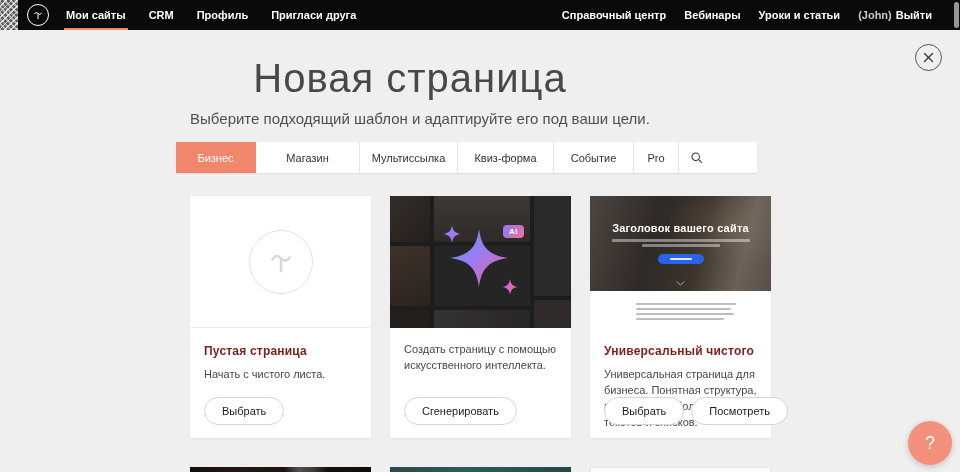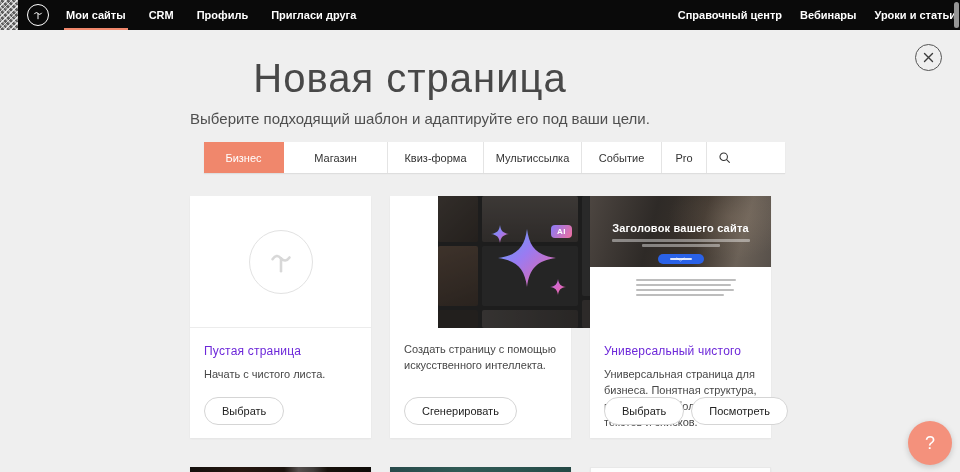--- a/index.html
+++ b/index.html
@@ -9,77 +9,77 @@
   
   .topbar { position:absolute; top:0; left:0; width:960px; height:30px; background:#0a0a0a;
             display:flex; align-items:center; z-index:5; }
   .edge-texture { width:18px; height:30px; flex:none;
     background:
       repeating-linear-gradient(135deg, rgba(255,255,255,.75) 0 1px, transparent 1px 4px),
       repeating-linear-gradient(45deg, #b9b9b9 0 1px, #5c5c5c 1px 3px, #8d8d8d 3px 4px); }
   .logo-wrap { width:22px; height:22px; border:1.4px solid #fff; border-radius:50%;
                margin-left:9px; flex:none; display:flex; align-items:center; justify-content:center; }
   .nav-left { display:flex; align-items:center; height:30px; margin-left:17px; gap:23px; }
-  .nav-right { display:flex; align-items:center; height:30px; margin-left:auto; gap:18px; padding-right:4px; }
+  .nav-right { display:flex; align-items:center; height:30px; margin-left:auto; gap:18px; padding-right:28px; }
   .nav-item { position:relative; height:30px; display:flex; align-items:center;
               color:#fff; font-size:11px; font-weight:bold; cursor:pointer; white-space:nowrap; }
   .nav-item.active::after { content:""; position:absolute; left:-2px; right:-2px; bottom:0;
               height:2px; background:#f0876c; }
   .user-block { display:flex; gap:4px; align-items:center; height:30px; }
   .user-name { color:#c9c9c9; font-size:11px; font-weight:bold; }
   .logout { color:#fff; font-size:11px; font-weight:bold; cursor:pointer; }
 
   
   .scroll-thumb { position:absolute; right:1px; top:2px; width:5px; height:26px;
                   background:#969696; border-radius:3px; z-index:9; }
 
   
   .page-title { position:absolute; top:56px; left:0; width:820px; text-align:center;
                 font-size:40px; font-weight:300; color:#484848; letter-spacing:1px; }
   .page-subtitle { position:absolute; top:110px; left:0; width:840px; text-align:center;
                 font-size:15px; color:#4f4f4f; }
 
   
-  .tabs { position:absolute; left:204px; top:142px; width:581px; height:31px; display:flex;
+  .tabs { position:absolute; left:176px; top:142px; width:581px; height:31px; display:flex;
           background:#fff; box-shadow:0 1px 1px rgba(0,0,0,.07); }
   .tab { flex:none; height:31px; display:flex; align-items:center; justify-content:center;
          font-size:11px; color:#333; border-right:1px solid #e4e4e4; cursor:pointer; }
   .tab:last-child { border-right:none; }
   .tab.active { background:#f0876c; color:#fff; border-right-color:#f0876c; }
 
   
   .card { position:absolute; top:196px; width:181px; height:242px; background:#fff;
           box-shadow:0 1px 2px rgba(0,0,0,.05); }
   .card-img { position:relative; width:181px; height:132px; overflow:hidden; }
   .card-body { padding:13px 14px 0 14px; }
-  .card-title { font-size:12px; font-weight:normal; color:#6d28d9; margin:3px 0 8px; letter-spacing:.2px; }
+  .card-title { font-size:12px; font-weight:bold; color:#7f1d1d; margin:3px 0 8px; letter-spacing:.2px; }
   .card-desc { font-size:11px; line-height:16px; color:#474747; }
   .card-actions { position:absolute; left:14px; bottom:13px; display:flex; gap:7px;align-items:flex-end; }
   .pill { height:28px; padding:0 17px; border:1px solid #d5d5d5; border-radius:15px; background:#fff;
           font-size:11px; color:#222; display:flex; align-items:center; cursor:pointer;
           font-family:"Liberation Sans", sans-serif; }
 
   
   .blank-img { border-bottom:1px solid #ececec; display:flex; align-items:center; justify-content:center; }
   .blank-logo { width:64px; height:64px; border:1.6px solid #e2e2e2; border-radius:50%;
                 display:flex; align-items:center; justify-content:center; }
 
   
-  .ai-img { background:#282828;margin-left:48px; }
+  .ai-img { background:#282828; }
   .tile { position:absolute; border-radius:2px; }
   .ai-overlay { position:absolute; inset:0; background:rgba(12,12,12,.38); }
   .ai-badge { position:absolute; left:113px; top:29px; padding:2px 6px; border-radius:4px;
               background:linear-gradient(120deg,#8a7bf7,#f06f9e); color:#fff; font-size:8px;
               font-weight:bold; letter-spacing:.5px; }
   .star-big { position:absolute; left:60px; top:33px; }
   .star-s1 { position:absolute; left:53px; top:29px; }
   .star-s2 { position:absolute; left:112px; top:83px; }
 
   
-  .tpl-hero { position:relative; width:181px; height:71px;
+  .tpl-hero { position:relative; width:181px; height:95px;
       background:linear-gradient(105deg,#4d4641 0%,#2e2a27 35%,#3b332c 60%,#6b6157 82%,#57504a 100%); }
   .tpl-hero::before { content:""; position:absolute; inset:0;
       background:radial-gradient(90px 60px at 78% 30%, rgba(160,140,120,.25), transparent 70%); }
   .tpl-heading { position:absolute; top:26px; left:0; width:100%; text-align:center;
       color:#fff; font-size:11px; font-weight:bold; letter-spacing:.2px; }
   .tpl-subline { position:absolute; height:2.5px; background:rgba(255,255,255,.42); border-radius:1px; }
   .tpl-btn { position:absolute; left:68px; top:58px; width:46px; height:10px; border-radius:5px;
       background:#2a62e8; display:flex; align-items:center; justify-content:center; cursor:pointer; }
   .tpl-btn span { display:block; width:22px; height:2px; background:rgba(255,255,255,.85); border-radius:1px; }
   .tpl-chevron { position:absolute; left:86px; bottom:5px; opacity:.55; }
@@ -112,39 +112,43 @@
   <div class="nav-left">
     <div class="nav-item active">Мои сайты</div>
     <div class="nav-item">CRM</div>
     <div class="nav-item">Профиль</div>
     <div class="nav-item">Пригласи друга</div>
   </div>
   <div class="nav-right">
     <div class="nav-item">Справочный центр</div>
     <div class="nav-item">Вебинары</div>
     <div class="nav-item">Уроки и статьи</div>
+    <div class="user-block">
+      <span class="user-name">(John)</span>
+      <span class="logout">Выйти</span>
+    </div>
   </div>
 </div>
 
 <div class="scroll-thumb"></div>
 
 <div class="page-title">Новая страница</div>
 <div class="page-subtitle">Выберите подходящий шаблон и адаптируйте его под ваши цели.</div>
 
 <div class="close-btn">
   <svg width="11" height="11" viewBox="0 0 11 11">
     <path d="M1.5 1.5 L9.5 9.5 M9.5 1.5 L1.5 9.5" stroke="#3c3c3c" stroke-width="1.4" stroke-linecap="round"></path>
   </svg>
 </div>
 
 <div class="tabs">
   <div class="tab active" style="width:80px">Бизнес</div>
   <div class="tab" style="width:104px">Магазин</div>
+  <div class="tab" style="width:98px">Мультиссылка</div>
   <div class="tab" style="width:96px">Квиз-форма</div>
-  <div class="tab" style="width:98px">Мультиссылка</div>
   <div class="tab" style="width:80px">Событие</div>
   <div class="tab" style="width:45px">Pro</div>
   <div class="tab" style="width:34px">
     <svg width="13" height="13" viewBox="0 0 16 16" fill="none">
       <circle cx="7" cy="7" r="4.6" stroke="#333" stroke-width="1.3"></circle>
       <path d="M10.6 10.6 L14 14" stroke="#333" stroke-width="1.3" stroke-linecap="round"></path>
     </svg>
   </div>
 </div>
 

